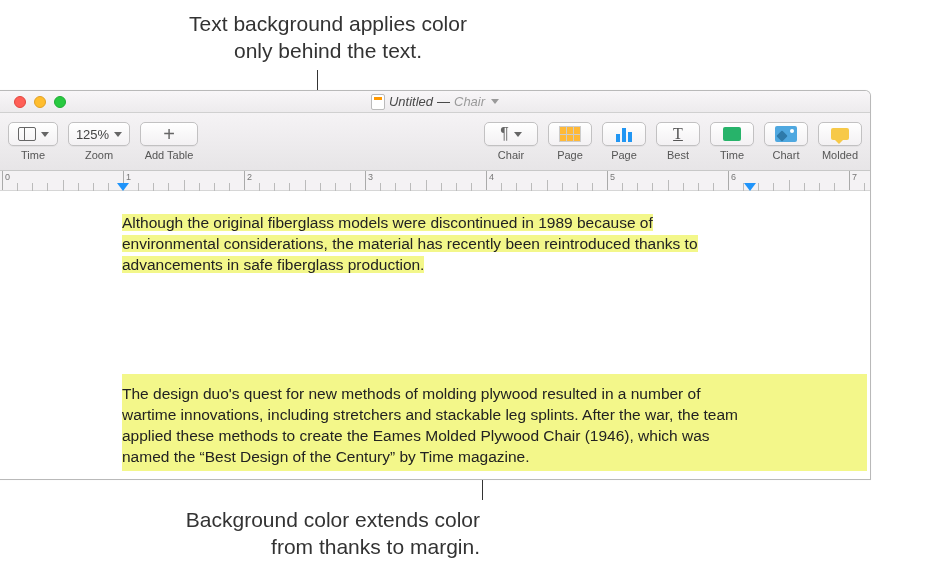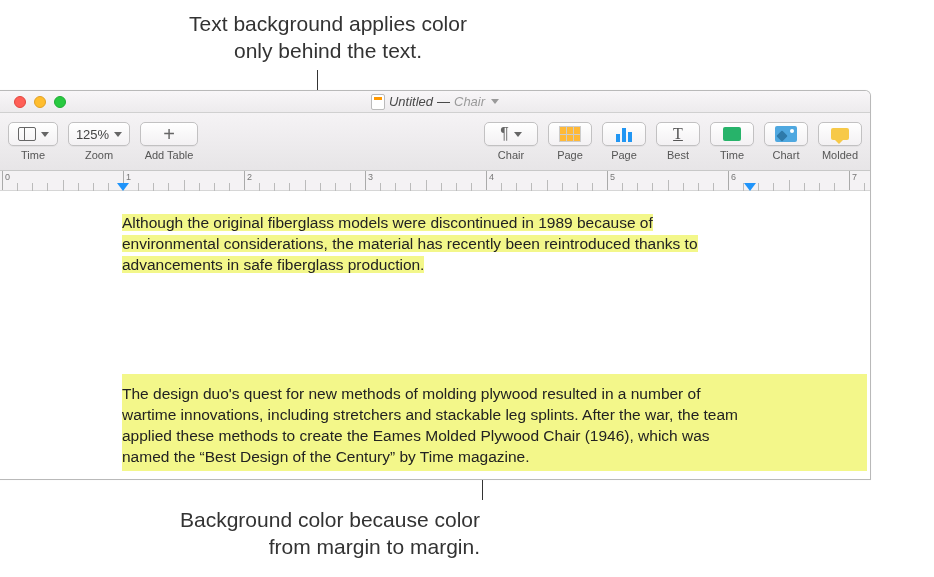--- a/index.html
+++ b/index.html
@@ -222,21 +222,21 @@
     padding: 10px 117px 3px 0;
     margin-top: 43px;
   }
 </style>
 </head>
 <body>
 
 <div class="callout-top">Text background applies color only behind the text.</div>
 <div class="callout-top-line"></div>
 
-<div class="callout-bottom">Background color because color from margin to margin.</div>
+<div class="callout-bottom">Background color extends color from thanks to margin.</div>
 <div class="callout-bottom-line"></div>
 
 <div class="window">
 
   <div class="titlebar">
     <div class="traffic">
       <div class="dot red"></div>
       <div class="dot yel"></div>
       <div class="dot grn"></div>
     </div>

